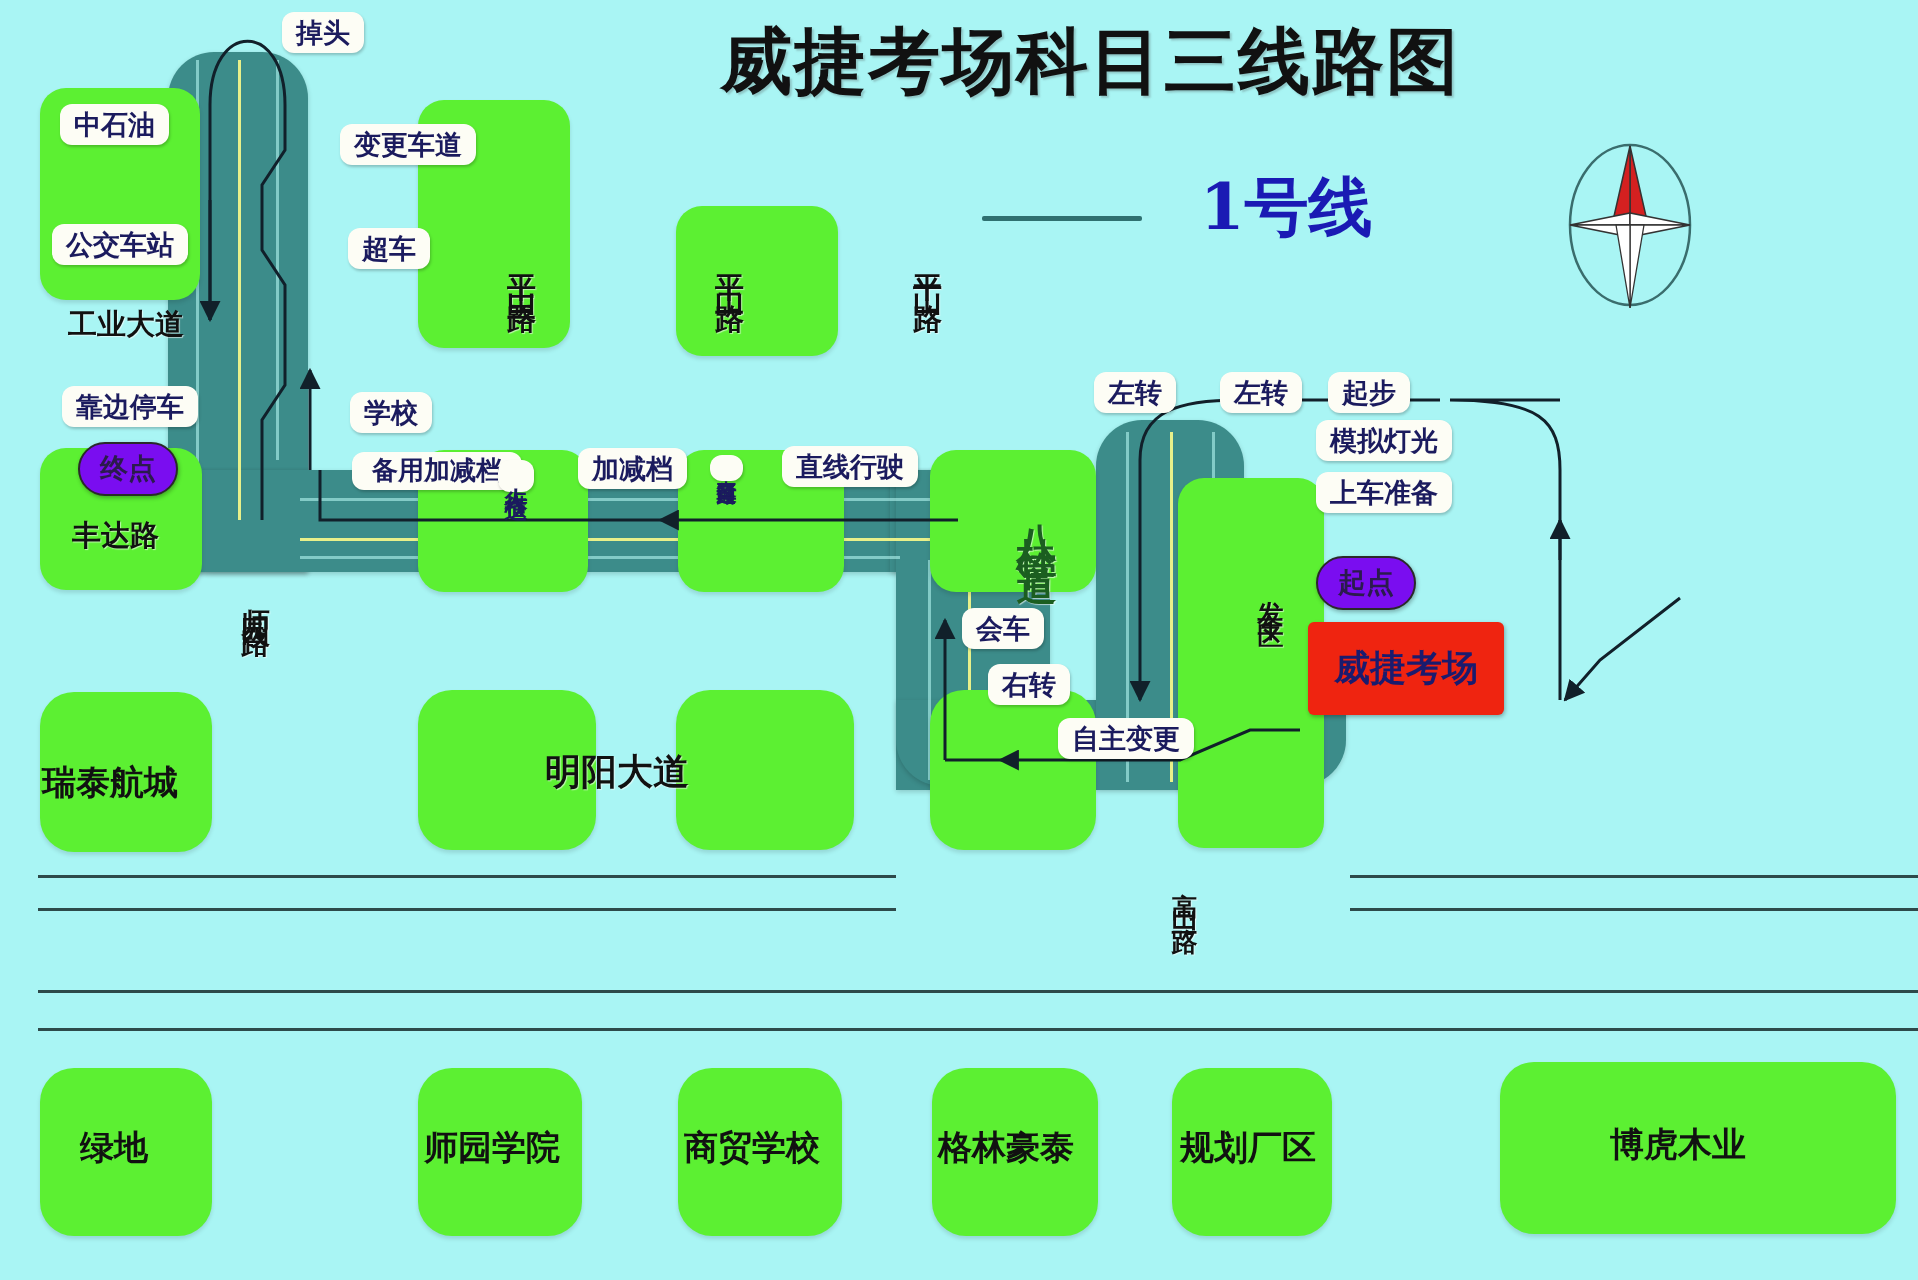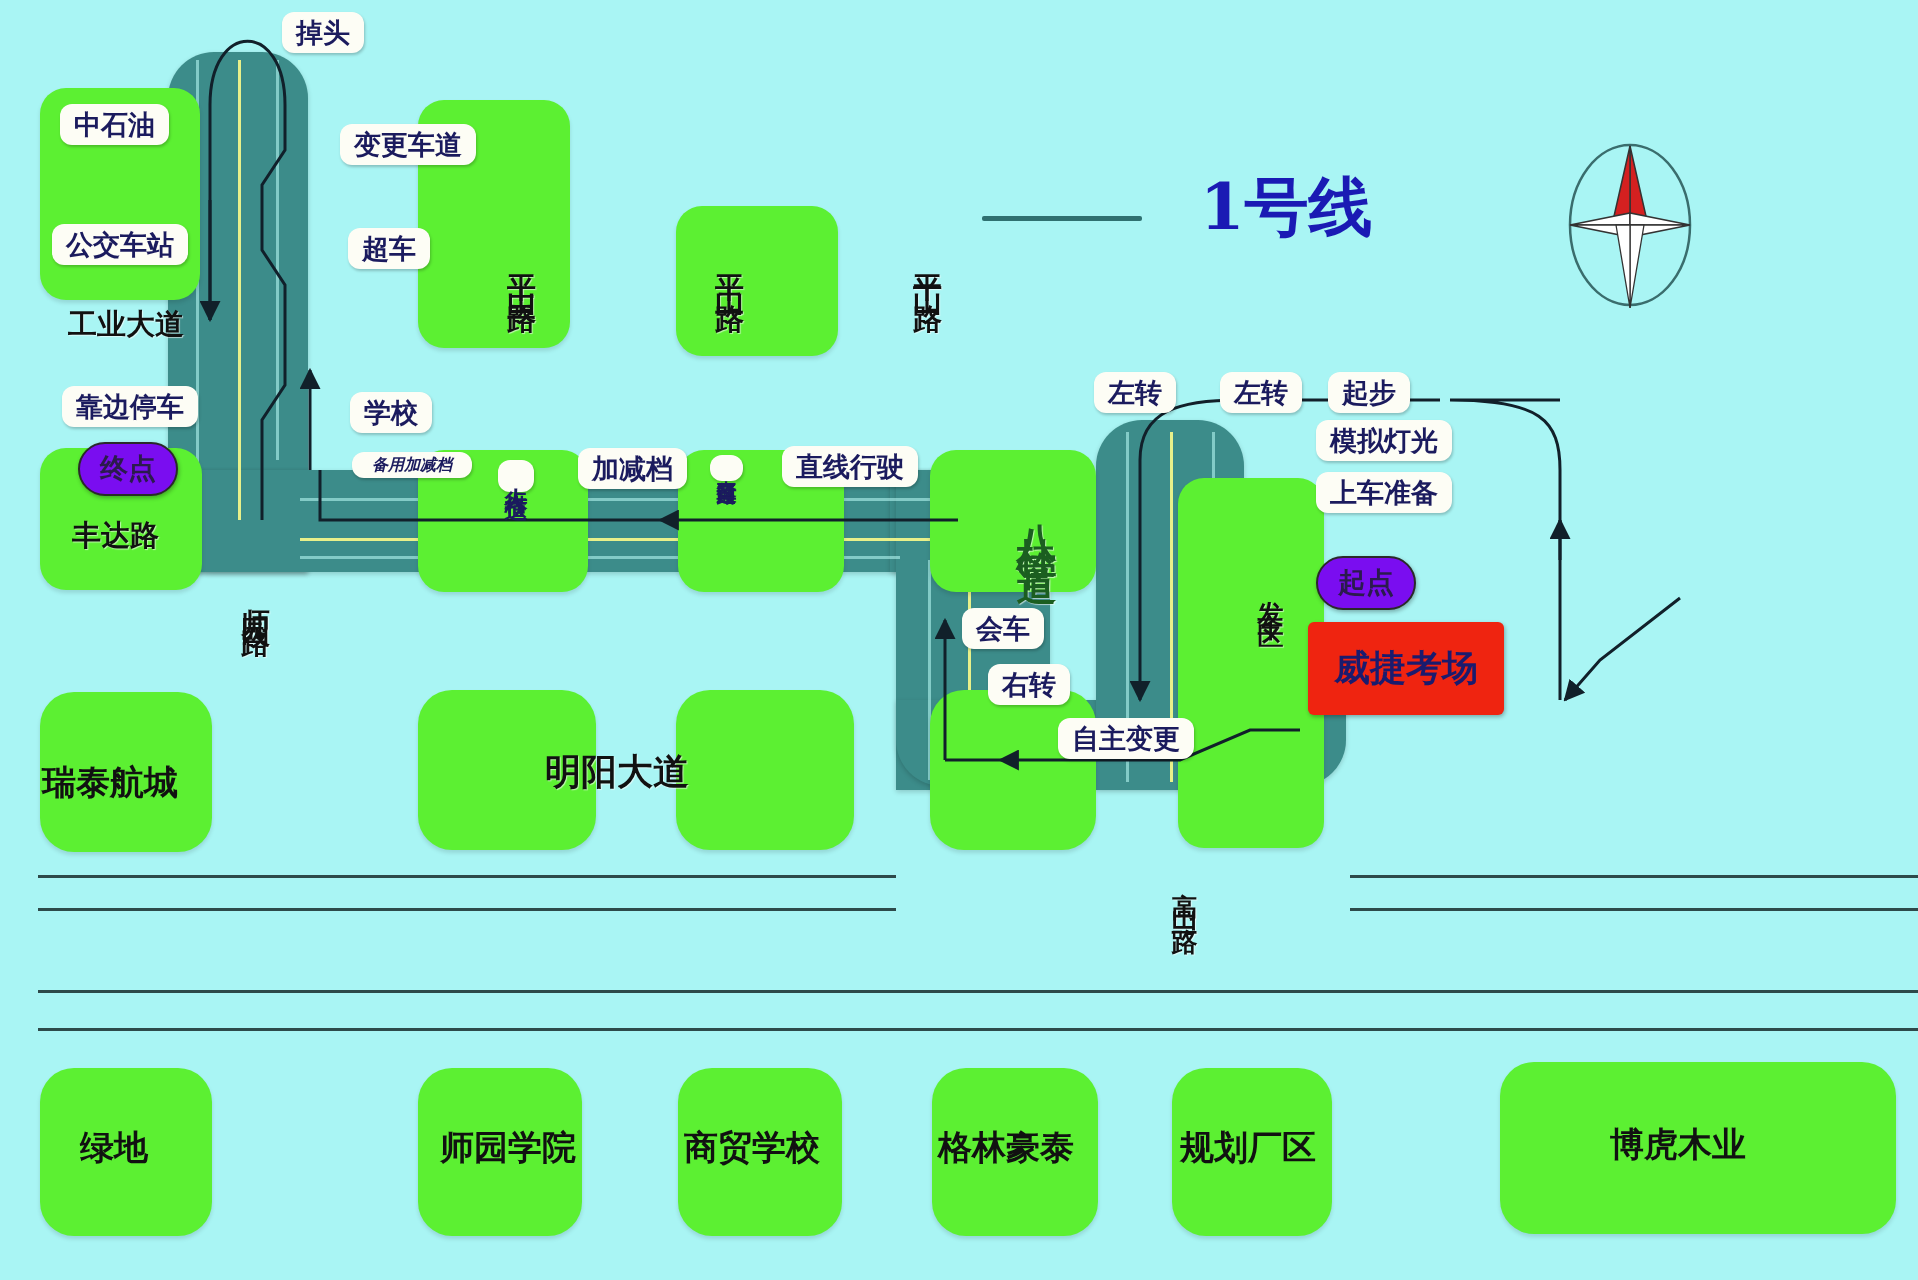--- a/index.html
+++ b/index.html
@@ -27,21 +27,21 @@
   .lane-y{position:absolute;background:#e8f08a;}
   
   .street-line{position:absolute;height:3px;background:#2d4a4a;}
   
   .badge{
     position:absolute;background:#fdfdf5;border-radius:12px;
     padding:5px 14px;color:#1b1b5e;font-size:27px;line-height:1.15;
     white-space:nowrap;box-shadow:1px 2px 3px rgba(0,0,0,.22);
     font-family:"DejaVu Sans",sans-serif;font-weight:600;
   }
-  .badge.small{font-size:16px;padding:4px 20px;font-style:italic;}
+  .badge.small{font-size:26px;padding:4px 20px;}
   .badge.vert{
     writing-mode:vertical-rl;text-orientation:upright;
     padding:10px 5px;font-size:23px;letter-spacing:3px;
   }
   .plain{
     position:absolute;color:#111;font-size:29px;white-space:nowrap;
     font-family:"DejaVu Sans",sans-serif;font-weight:600;
     text-shadow:1px 1px 1px rgba(255,255,255,.6);
   }
   .plain.vert{
@@ -83,20 +83,21 @@
   #compass{position:absolute;left:1540px;top:130px;width:180px;height:190px;}
   
   #route{position:absolute;left:0;top:0;width:1918px;height:1280px;
          pointer-events:none;}
 </style>
 </head>
 <body>
 
 <div id="map">
 
+  <div id="title">威捷考场科目三线路图</div>
   <div id="legend-line"></div>
   <div id="legend-label">1号线</div>
 
   <div id="compass">
     <svg viewBox="0 0 180 190" width="180" height="190">
       <ellipse cx="90" cy="95" rx="60" ry="80" fill="none" stroke="#3a6d6d" stroke-width="2.5"></ellipse>
       <polygon points="90,16 108,95 90,95" fill="#d42020" stroke="#333" stroke-width="1.5"></polygon>
       <polygon points="90,16 72,95 90,95" fill="#d42020" stroke="#333" stroke-width="1.5"></polygon>
       <polygon points="30,95 90,83 90,95" fill="#fff" stroke="#333" stroke-width="1.5"></polygon>
       <polygon points="30,95 90,107 90,95" fill="#fff" stroke="#333" stroke-width="1.5"></polygon>
@@ -155,21 +156,21 @@
 
   <div class="block big" style="left:40px;top:1068px;width:172px;height:168px;"></div>
   <div class="block big" style="left:418px;top:1068px;width:164px;height:168px;"></div>
   <div class="block big" style="left:678px;top:1068px;width:164px;height:168px;"></div>
   <div class="block big" style="left:932px;top:1068px;width:166px;height:168px;"></div>
   <div class="block big" style="left:1172px;top:1068px;width:160px;height:168px;"></div>
   <div class="block big" style="left:1500px;top:1062px;width:396px;height:172px;"></div>
 
   <div class="blk-label" style="left:42px;top:760px;">瑞泰航城</div>
   <div class="blk-label" style="left:80px;top:1125px;">绿地</div>
-  <div class="blk-label" style="left:424px;top:1125px;margin-left:16px;">师园学院</div>
+  <div class="blk-label" style="left:424px;top:1125px;">师园学院</div>
   <div class="blk-label" style="left:684px;top:1125px;">商贸学校</div>
   <div class="blk-label" style="left:938px;top:1125px;">格林豪泰</div>
   <div class="blk-label" style="left:1180px;top:1125px;text-align:center;">规划厂区</div>
   <div class="blk-label" style="left:1610px;top:1122px;">博虎木业</div>
   <div class="plain vert green" style="left:1010px;top:492px;font-size:40px;letter-spacing:14px;">八桂管道</div>
 
   <div class="plain" style="left:68px;top:305px;">工业大道</div>
   <div class="plain" style="left:72px;top:516px;">丰达路</div>
   <div class="plain vert" style="left:236px;top:586px;">师园路</div>
   <div class="plain vert" style="left:502px;top:252px;">平山三路</div>

